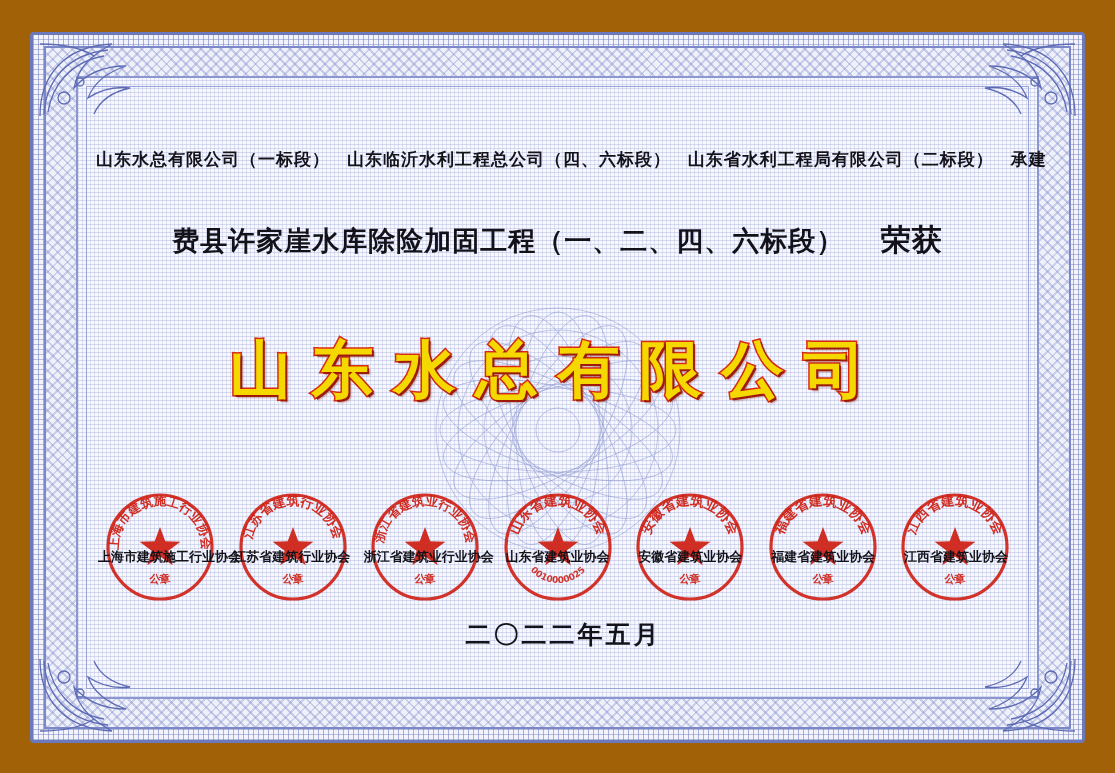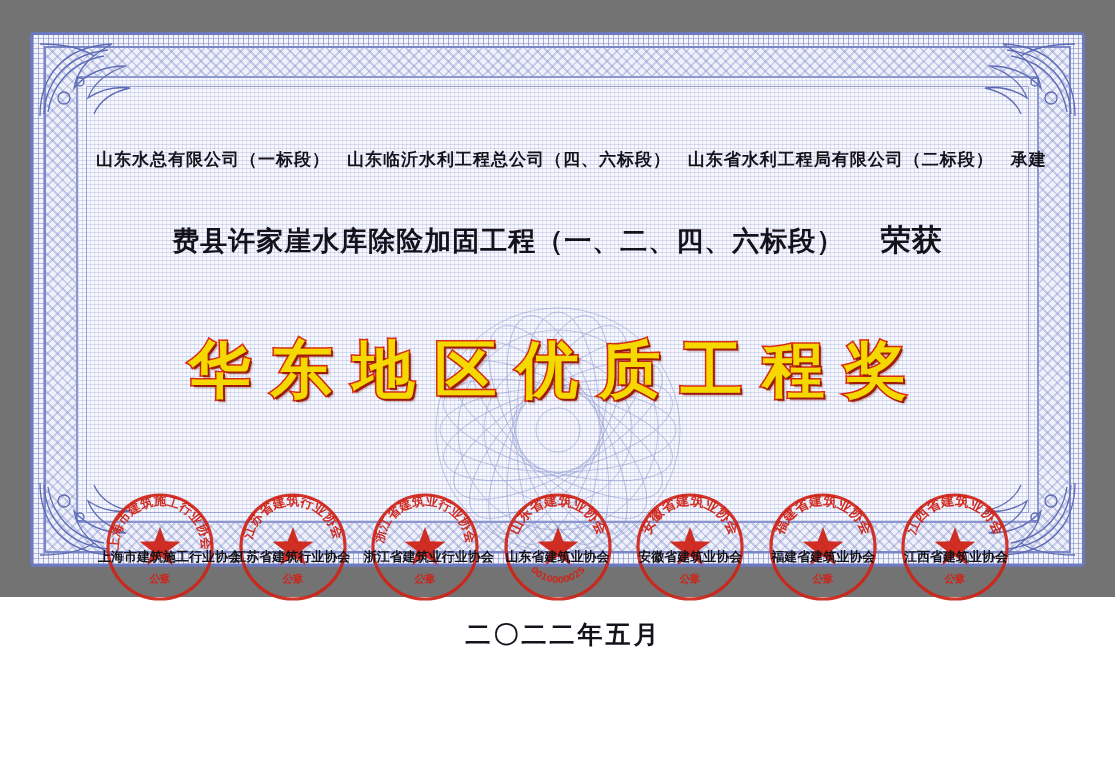--- a/index.html
+++ b/index.html
@@ -11,22 +11,22 @@
     width: 1115px;
     height: 773px;
     font-family: "DejaVu Sans", sans-serif;
     overflow: hidden;
   }
 
   
   .certificate {
     position: relative;
     width: 1115px;
-    height: 597px;
-    background: #737373;
+    height: 773px;
+    background: #a16207;
     box-sizing: border-box;
     text-decoration: underline;
   }
 
   
   .frame-outer {
     position: absolute;
     left: 30px; top: 32px; right: 30px; bottom: 30px;
     border: 3px solid #6c79bd;
     border-radius: 4px;
@@ -281,21 +281,21 @@
       <span class="seg">山东临沂水利工程总公司（四、六标段）</span>
       <span class="seg">山东省水利工程局有限公司（二标段）</span>
       <span class="seg">承建</span>
     </div>
 
     <div class="project-line">
       <span>费县许家崖水库除险加固工程（一、二、四、六标段）</span>
       <span class="awarded">荣获</span>
     </div>
 
-    <div class="award-title">华东地区优质工程奖</div>
+    <div class="award-title">山东水总有限公司</div>
 
     <div class="seals">
 
       <div class="seal">
         <svg viewBox="0 0 116 116">
           <defs>
               <path id="arcTop0" d="M 16 58 A 42 42 0 1 1 100 58"></path>
               <path id="arcBot0" d="M 22 58 A 36 36 0 0 0 94 58"></path>
             </defs>
           <circle cx="58" cy="58" r="52" fill="none" stroke="#cf2318" stroke-width="3.2" opacity="0.92"></circle>

